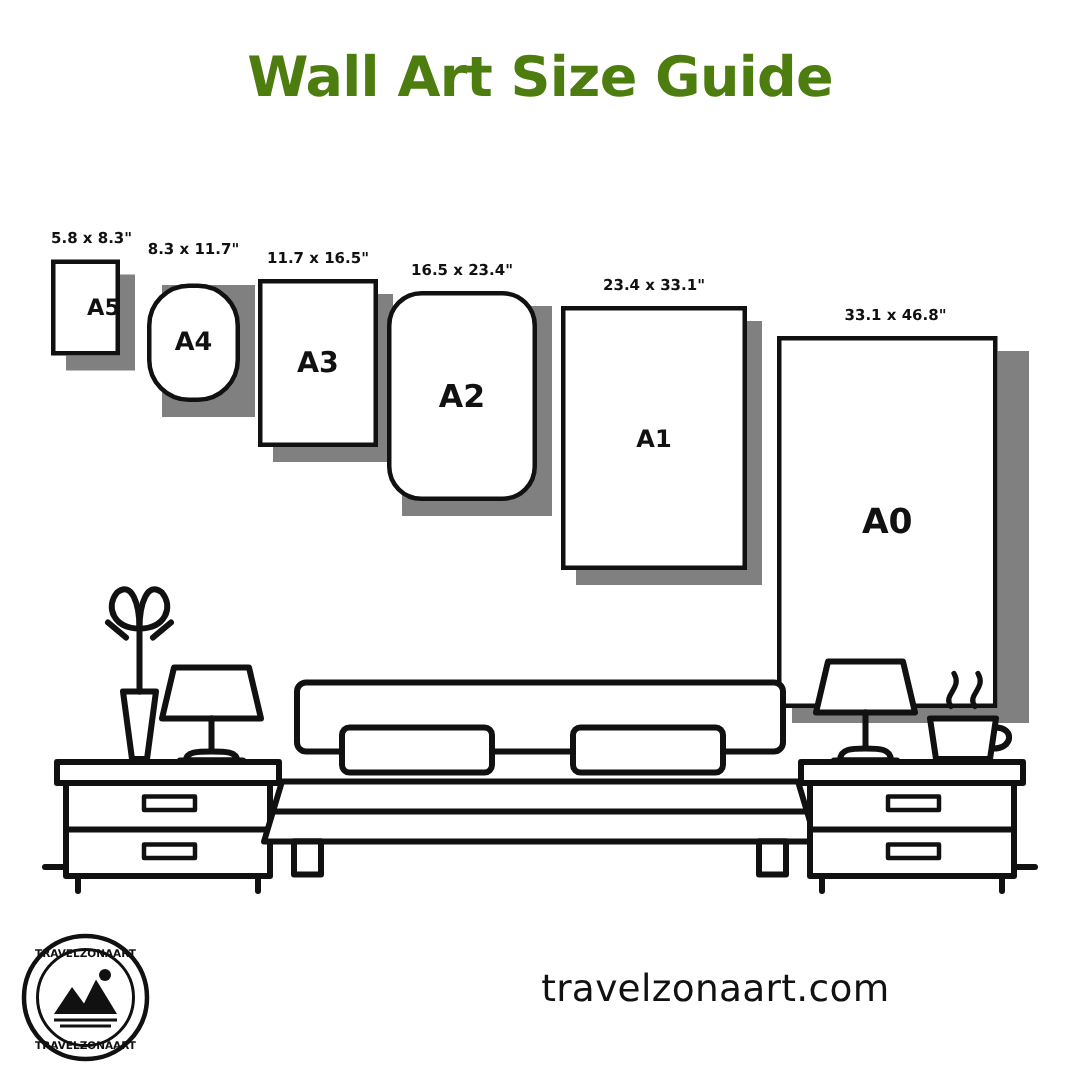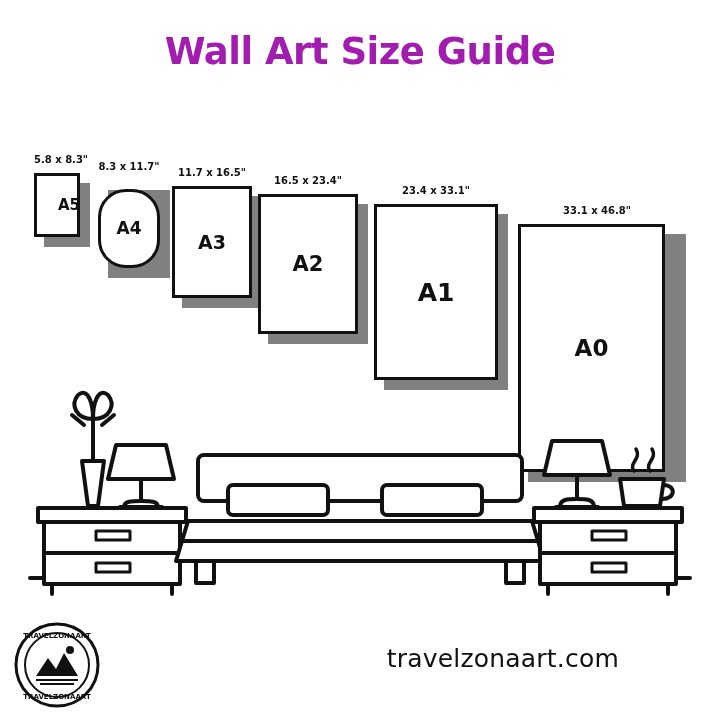--- a/index.html
+++ b/index.html
@@ -24,21 +24,21 @@
   
   #title {
     position: absolute;
     top: 30px;
     left: 0;
     width: 720px;
     text-align: center;
     font-size: 37px;
     font-weight: bold;
     letter-spacing: -0.5px;
-    color: #a21caf;
+    color: #4d7c0f;
   }
 
   
   #frames {
     position: absolute;
     left: 0;
     top: 110px;
     width: 720px;
     height: 290px;
   }
@@ -89,21 +89,20 @@
     display: block;
   }
 
   
   #footer {
     position: absolute;
     left: 0;
     top: 612px;
     width: 621px;
     height: 108px;
-    padding-left: 26px;
   }
   #logo {
     position: absolute;
     left: 14px;
     top: 10px;
     width: 86px;
     height: 86px;
   }
   #site {
     position: absolute;
@@ -139,29 +138,29 @@
       <div class="frame-wrap" style="left: 172px; width: 80px; height: 138px; bottom: 101.64px;">
         <div class="frame-dim" style="bottom: 120px;">11.7 x 16.5"</div>
         <div class="frame-shadow" style="left: 10px; bottom: -10px; width: 80px; height: 112px; position: absolute;"></div>
         <div class="frame-box" style="width: 80px; height: 112px; text-align: center;">
           <span class="frame-label" style="font-size: 19px;">A3</span>
         </div>
       </div>
       <div class="frame-wrap" style="left: 258px; width: 100px; height: 166px; bottom: 65.8px;">
         <div class="frame-dim" style="bottom: 148px;">16.5 x 23.4"</div>
         <div class="frame-shadow" style="left: 10px; bottom: -10px; width: 100px; height: 140px; position: absolute;"></div>
-        <div class="frame-box" style="width: 100px; height: 140px;">
+        <div class="frame-box" style="width: 100px; height: 140px; border-radius: 23px;">
           <span class="frame-label" style="font-size: 21px;">A2</span>
         </div>
       </div>
       <div class="frame-wrap" style="left: 374px; width: 124px; height: 202px; bottom: 19.72px;">
         <div class="frame-dim" style="bottom: 184px;">23.4 x 33.1"</div>
         <div class="frame-shadow" style="left: 10px; bottom: -10px; width: 124px; height: 176px; position: absolute;"></div>
         <div class="frame-box" style="width: 124px; height: 176px;">
-          <span class="frame-label" style="font-size: 25px;">A1</span>
+          <span class="frame-label" style="font-size: 16px;">A1</span>
         </div>
       </div>
       <div class="frame-wrap" style="left: 518px; width: 158px; height: 274px; bottom: -72.44px;">
         <div class="frame-dim" style="bottom: 256px;">33.1 x 46.8"</div>
         <div class="frame-shadow" style="left: 10px; bottom: -10px; width: 158px; height: 248px; position: absolute;"></div>
         <div class="frame-box" style="width: 147px; height: 248px;">
           <span class="frame-label" style="font-size: 23px;">A0</span>
         </div>
       </div>
     </div>

